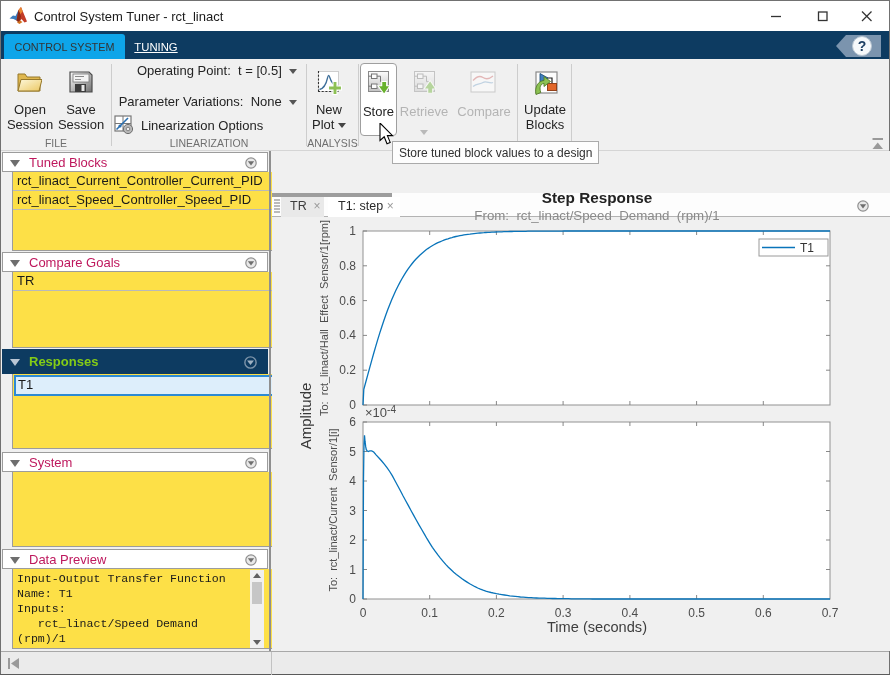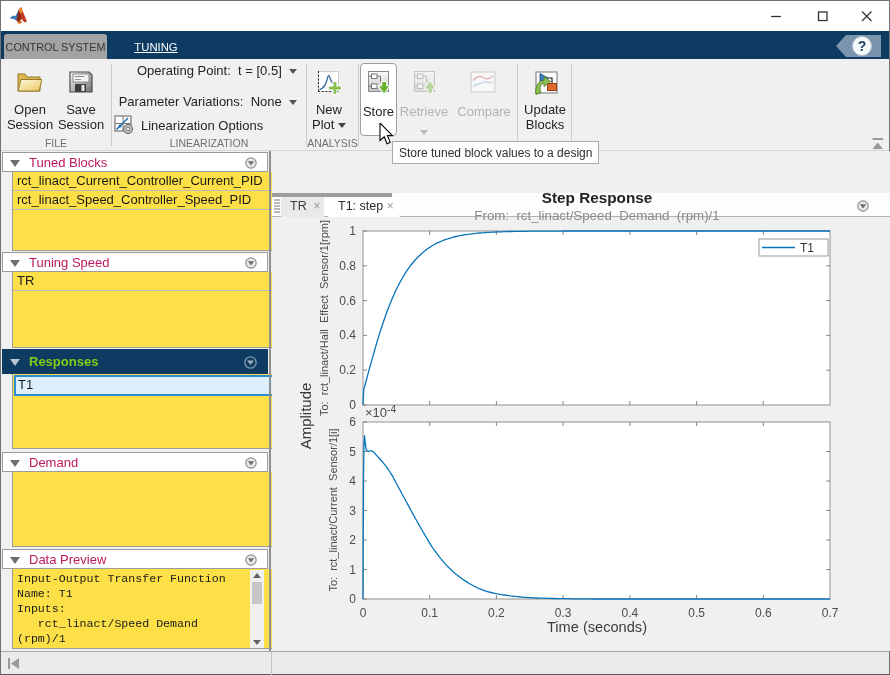--- a/index.html
+++ b/index.html
@@ -1,21 +1,21 @@
 <!DOCTYPE html>
 <html><head><meta charset="utf-8"><style>
 *{margin:0;padding:0;box-sizing:border-box;}
 html,body{width:890px;height:675px;overflow:hidden;background:#f0f0f0;font-family:"Liberation Sans",sans-serif;}
 .abs{position:absolute;}
 #win{position:absolute;left:0;top:0;width:890px;height:675px;border:1px solid #717171;border-bottom:2px solid #5a5a5a;background:#f0f0f0;}
 #titlebar{position:absolute;left:0;top:0;width:888px;height:30px;background:#ffffff;}
 #titlebar .ttl{position:absolute;left:33px;top:8px;font-size:13px;color:#1b1b1b;}
 #tabstrip{position:absolute;left:0;top:30px;width:888px;height:28px;background:#0d3b61;}
 .ribtab{position:absolute;top:3px;height:25px;font-size:11.3px;display:flex;align-items:center;justify-content:center;white-space:nowrap;}
-#tab1{left:3px;width:103px;background:#a3a3a3;color:#333;border-radius:3px 3px 0 0;font-size:10.8px;}
+#tab1{left:3px;width:121px;background:#0ea5e9;color:#333;border-radius:3px 3px 0 0;font-size:10.8px;}
 #tab2{left:100px;width:110px;color:#fff;text-decoration:underline;}
 #toolstrip{position:absolute;left:0;top:58px;width:888px;height:92px;background:#f0f0f0;border-bottom:1px solid #d5d5d5;}
 .vsep{position:absolute;top:5px;height:82px;width:1px;background:#cdcdcd;}
 .seclbl{position:absolute;top:78px;font-size:10.5px;color:#6f6f6f;text-align:center;}
 .btnlbl{position:absolute;font-size:13px;color:#242424;text-align:center;line-height:15px;}
 .gray .btnlbl{color:#b4b4b4;}
 .ddarw{display:inline-block;width:0;height:0;border-left:4px solid transparent;border-right:4px solid transparent;border-top:5px solid #555;vertical-align:middle;}
 #leftpanel{position:absolute;left:0;top:150px;width:268px;height:500px;background:#f0f0f0;}
 .phdr{position:absolute;left:1px;width:266px;height:20px;background:#fff;border:1px solid #9c9c9c;font-size:13px;color:#be185d;}
 .phdr .txt{position:absolute;left:26px;top:2px;}
@@ -31,20 +31,21 @@
 <body>
 <div id="win">
   <div id="titlebar">
     <svg class="icon" style="left:8px;top:5px" width="19" height="19" viewBox="0 0 19 19">
       <polygon points="0.5,12.5 4,9.5 6.5,10 9.5,4 11,7.5 7.5,14.5 4.5,13" fill="#3b7cbe"></polygon>
       <polygon points="9.5,4 12,1 18,15.5 15.5,16.5 12.5,13 10,16.5 7.5,14.5" fill="#c23b26"></polygon>
       <polygon points="9.5,4 12,1 13.8,5.5 11,8.5" fill="#e8842f"></polygon>
       <polygon points="7.5,14.5 9.5,4 11,7.5 11.8,10.5 10.3,17" fill="#872817"></polygon>
       <polygon points="8,16.5 11,14.5 13.5,16 10.5,18" fill="#d2711c"></polygon>
     </svg>
+    <div class="ttl">Control System Tuner - rct_linact</div>
     <svg class="icon" style="left:762px;top:0" width="126" height="30" viewBox="0 0 126 30">
       <line x1="8" y1="15.5" x2="18" y2="15.5" stroke="#333" stroke-width="1.3"></line>
       <rect x="55.5" y="11" width="8.5" height="8.5" fill="none" stroke="#333" stroke-width="1.3"></rect>
       <line x1="99" y1="10.5" x2="108.5" y2="20" stroke="#333" stroke-width="1.2"></line>
       <line x1="108.5" y1="10.5" x2="99" y2="20" stroke="#333" stroke-width="1.2"></line>
     </svg>
   </div>
   <div id="tabstrip">
     <div id="tab1" class="ribtab">CONTROL SYSTEM</div>
     <div id="tab2" class="ribtab">TUNING</div>
@@ -174,21 +175,21 @@
           <polygon points="2.8,4.2 9.2,4.2 6,8.4" fill="#6f6f6f"></polygon>
         </svg>
     </div>
     <div class="pbox" style="top:21px;height:79px">
       <div class="pitem">rct_linact_Current_Controller_Current_PID</div>
       <div class="pitem">rct_linact_Speed_Controller_Speed_PID</div>
     </div>
 
     <div class="phdr" style="top:101px">
         <div class="ptri"></div>
-        <div class="txt">Tuning Speed</div>
+        <div class="txt">Compare Goals</div>
       <svg class="icon" style="right:10px;top:4px" width="12" height="12" viewBox="0 0 12 12">
           <circle cx="6" cy="6" r="5.2" fill="#e9e9e9" stroke="#8f8f8f" stroke-width="1.2"></circle>
           <polygon points="2.8,4.2 9.2,4.2 6,8.4" fill="#6f6f6f"></polygon>
         </svg>
     </div>
     <div class="pbox" style="top:121px;height:76px">
       <div class="pitem">TR</div>
     </div>
 
     <div class="phdr" style="top:198px;height:25px;background:#0d3b61;border-color:#0d3b61;color:#84cc16;font-weight:bold">
@@ -198,21 +199,21 @@
           <circle cx="6" cy="6" r="5.2" fill="none" stroke="#7e95aa" stroke-width="1.3"></circle>
           <polygon points="2.8,4.2 9.2,4.2 6,8.4" fill="#9fb2c3"></polygon>
         </svg>
     </div>
     <div class="pbox" style="top:223px;height:75px">
       <div class="abs" style="left:1px;top:1px;width:262px;height:21px;background:#ddeefb;border:2px solid #2d8bd4;font-size:13px;color:#1a1a1a;padding-left:2px">T1</div>
     </div>
 
     <div class="phdr" style="top:301px">
         <div class="ptri"></div>
-        <div class="txt">Demand</div>
+        <div class="txt">System</div>
       <svg class="icon" style="right:10px;top:4px" width="12" height="12" viewBox="0 0 12 12">
           <circle cx="6" cy="6" r="5.2" fill="#e9e9e9" stroke="#8f8f8f" stroke-width="1.2"></circle>
           <polygon points="2.8,4.2 9.2,4.2 6,8.4" fill="#6f6f6f"></polygon>
         </svg>
     </div>
     <div class="pbox" style="top:321px;height:75px"></div>
 
     <div class="phdr" style="top:398px">
         <div class="ptri"></div>
         <div class="txt">Data Preview</div>

